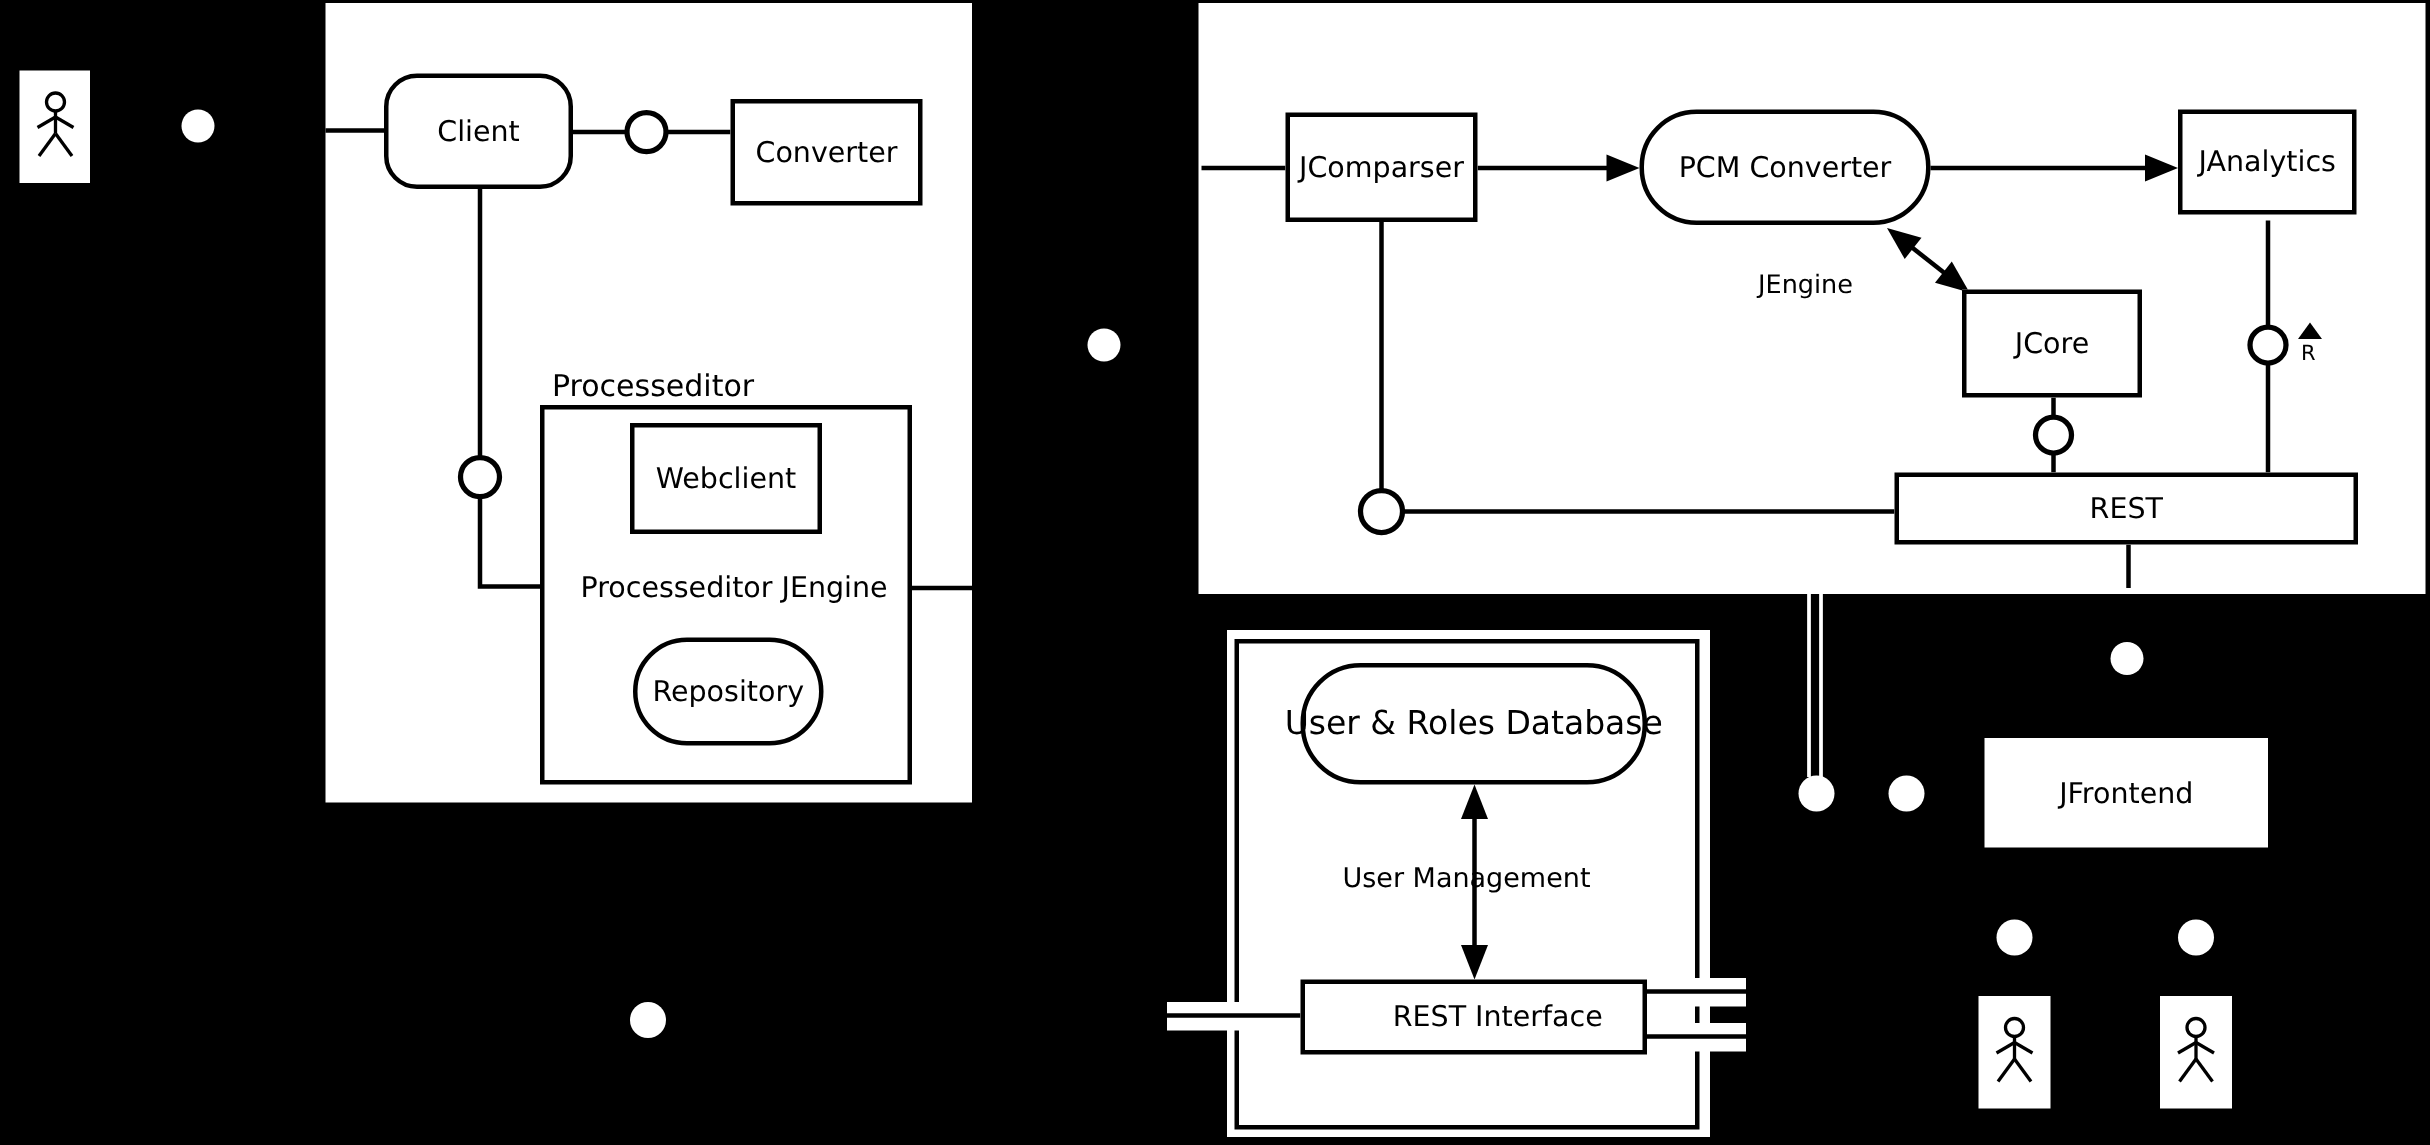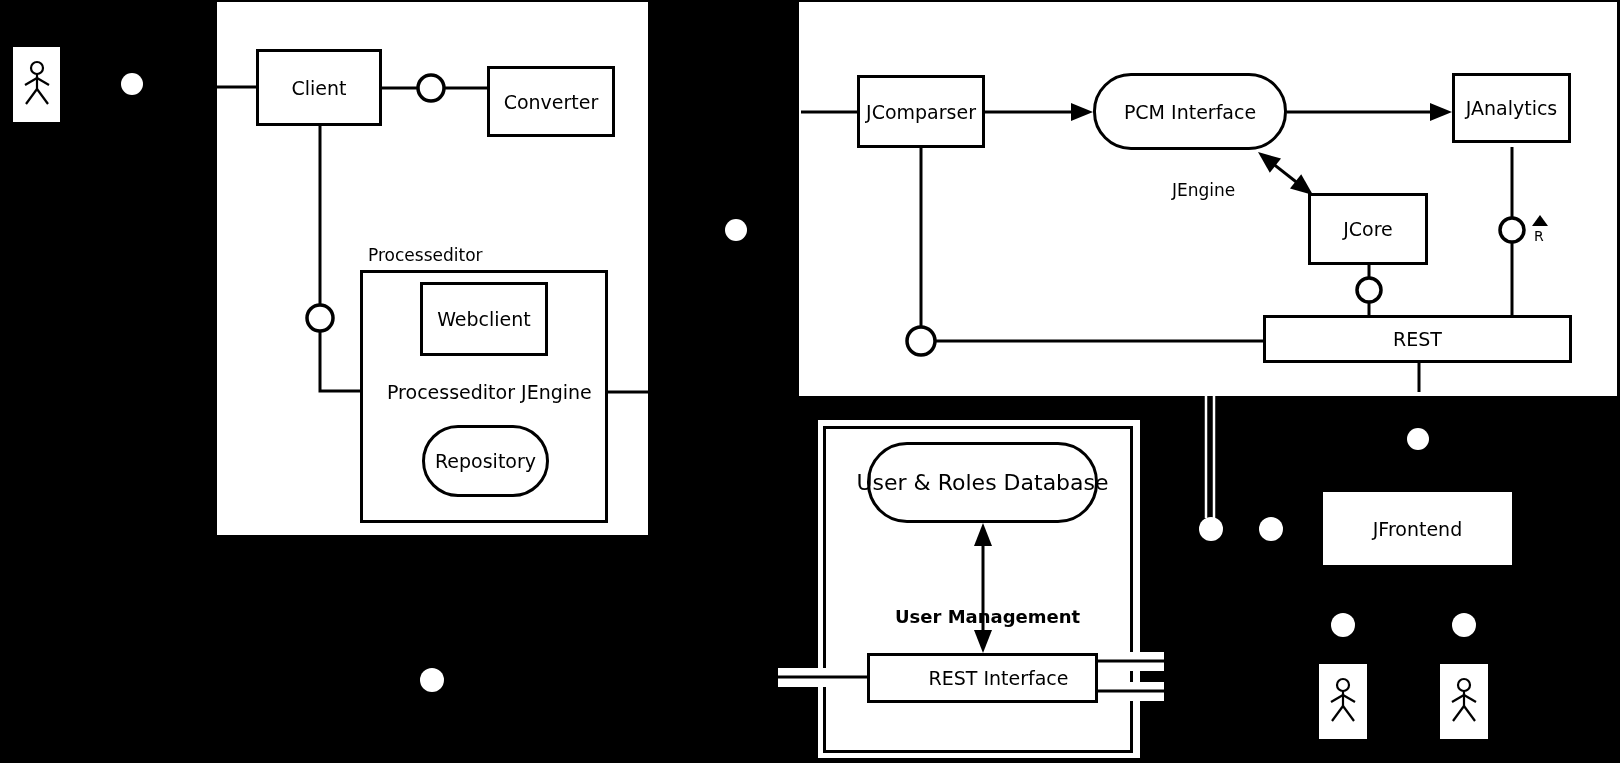--- a/index.html
+++ b/index.html
@@ -90,59 +90,59 @@
       <circle cx="736" cy="230" r="11"></circle>
       <circle cx="432" cy="680" r="12"></circle>
       <circle cx="1418" cy="439" r="11"></circle>
       <circle cx="1211" cy="529" r="12"></circle>
       <circle cx="1271" cy="529" r="12"></circle>
       <circle cx="1343" cy="625" r="12"></circle>
       <circle cx="1464" cy="625" r="12"></circle>
     </g>
   </svg>
 
-  <div class="floating" style="left:368px;top:245px;font-size:17px;"><span>Processeditor</span></div>
+  <div class="floating" style="left:368px;top:245px;font-size:20px;"><span>Processeditor</span></div>
   <div class="frame" style="left:360px;top:270px;width:248px;height:253px;"></div>
 
-  <div class="node" style="left:256px;top:49px;width:126px;height:77px;">
+  <div class="node" style="left:256px;top:49px;width:126px;height:77px;border-radius:22px;">
     <span class="lbl">Client</span>
   </div>
   <div class="node" style="left:487px;top:52px;width:128px;height:71px;margin-top:14px;">
     <span class="lbl">Converter</span>
   </div>
   <div class="node" style="left:420px;top:282px;width:128px;height:74px;">
     <span class="lbl">Webclient</span>
   </div>
   <div class="floating" style="left:387px;top:381px;font-size:19px;"><span>Processeditor JEngine</span></div>
   <div class="node stadium" style="left:422px;top:425px;width:127px;height:72px;">
     <span class="lbl">Repository</span>
   </div>
 
   <div class="node" style="left:857px;top:75px;width:128px;height:73px;">
     <span class="lbl">JComparser</span>
   </div>
   <div class="node stadium" style="left:1093px;top:73px;width:194px;height:77px;border-radius:38px;">
-    <span class="lbl">PCM Interface</span>
+    <span class="lbl">PCM Converter</span>
   </div>
   <div class="node" style="left:1452px;top:73px;width:119px;height:70px;">
     <span class="lbl">JAnalytics</span>
   </div>
   <div class="floating" style="left:1172px;top:180px;font-size:17px;"><span>JEngine</span></div>
   <div class="node" style="left:1308px;top:193px;width:120px;height:72px;">
     <span class="lbl">JCore</span>
   </div>
   <div class="node" style="left:1263px;top:315px;width:309px;height:48px;">
     <span class="lbl">REST</span>
   </div>
   <div class="floating" style="left:1534px;top:228px;font-size:14px;"><span>R</span></div>
 
   <div class="node stadium" style="left:867px;top:442px;width:231px;height:81px;">
     <span class="lbl" style="font-size:22px;">User &amp; Roles Database</span>
   </div>
-  <div class="floating" style="left:895px;top:606px;font-size:18px;font-weight:bold;"><span>User Management</span></div>
+  <div class="floating" style="left:895px;top:575px;font-size:18px;"><span>User Management</span></div>
   <div class="node" style="left:867px;top:653px;width:231px;height:50px;padding-left:32px;">
     <span class="lbl">REST Interface</span>
   </div>
 
   <div class="node noborder" style="left:1323px;top:492px;width:189px;height:73px;">
     <span class="lbl">JFrontend</span>
   </div>
 
   <div class="actorbox" style="left:13px;top:47px;width:47px;height:75px;">
     <svg width="34" height="52" viewBox="0 0 34 52">

